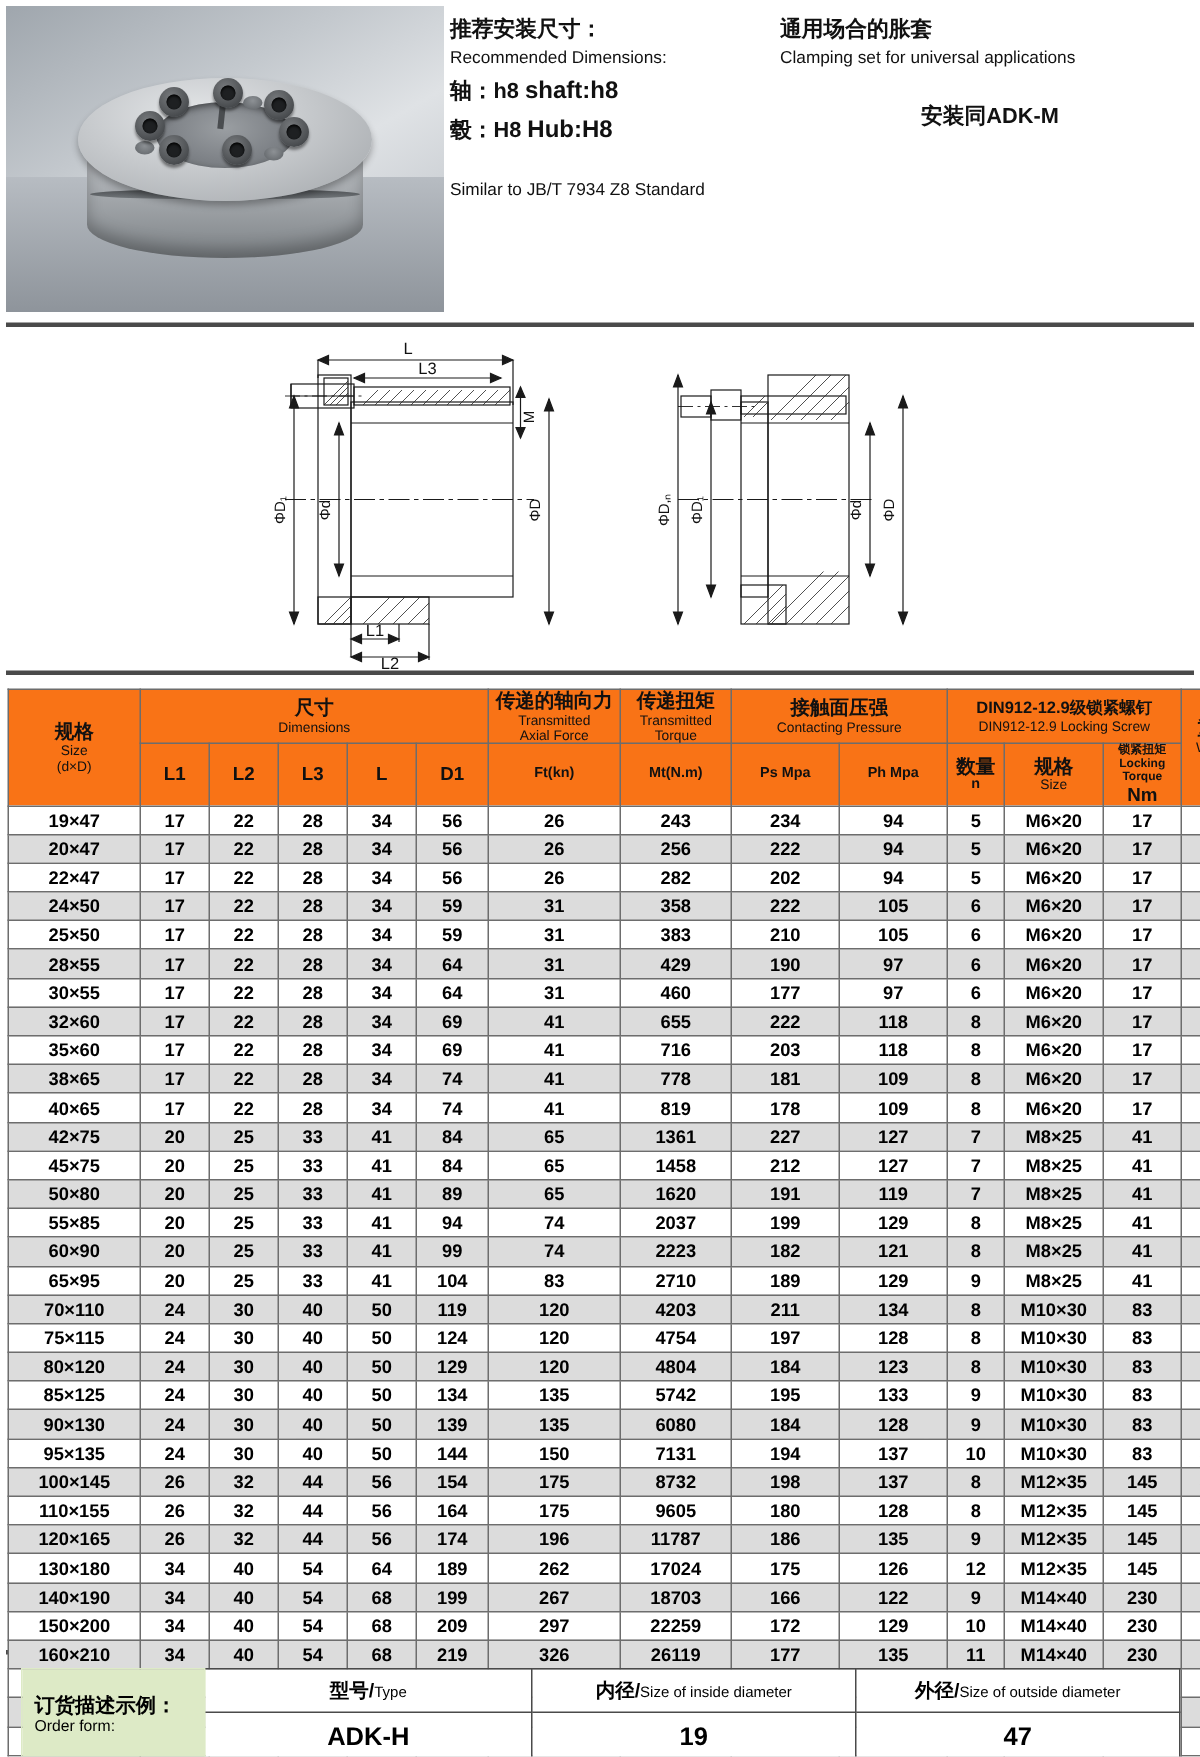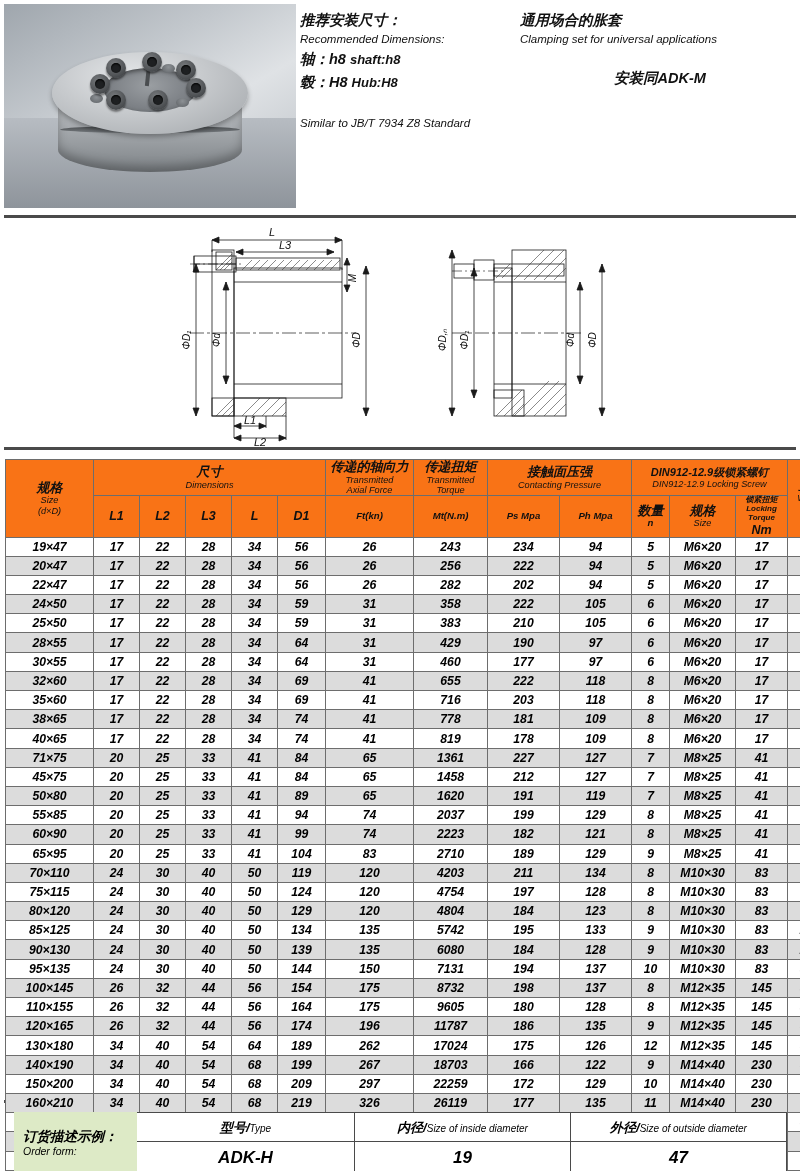--- a/index.html
+++ b/index.html
@@ -4,21 +4,21 @@
 <style>
   html,body{margin:0;padding:0;}
   body{
     width:800px;height:1171px;
     background:#ffffff;
     font-family:"Liberation Sans","DejaVu Sans",sans-serif;
     color:#000;
     position:relative;
     overflow:hidden;
   }
-  .page{position:relative;width:800px;height:1007px;font-style:italic;}
+  .page{position:relative;width:800px;height:1007px;}
 
   
   .wm{
     position:absolute;
     color:#e3e3e3;
     font-weight:bold;
     white-space:nowrap;
     transform:rotate(-28deg);
     transform-origin:left top;
     pointer-events:none;
@@ -84,21 +84,21 @@
 
   .top-text{
     position:absolute;left:300px;top:10px;width:496px;height:200px;
     z-index:4;
   }
   .col-a{position:absolute;left:0;top:0;width:200px;}
   .col-b{position:absolute;left:220px;top:0;width:280px;}
   .cn-line{font-size:14.5px;font-weight:bold;line-height:1.45;color:#111;}
   .en-line{font-size:11.5px;line-height:1.5;color:#111;}
   .mix{font-size:14.5px;font-weight:bold;line-height:1.6;color:#111;}
-  .mix small{font-size:13px;font-weight:bold;text-align:right;}
+  .mix small{font-size:16px;font-weight:bold;text-align:right;}
   .sep-gap{height:20px;}
 
   
   .rule{position:absolute;left:4px;width:792px;background:#4a4a4a;}
 
   
   .drawing{position:absolute;left:4px;top:220px;width:792px;height:226px;background:#fff;}
   .drawing svg{display:block;}
 
   
@@ -622,21 +622,21 @@
             <td>41</td>
             <td>819</td>
             <td>178</td>
             <td>109</td>
             <td>8</td>
             <td>M6×20</td>
             <td>17</td>
             <td>0.55</td>
           </tr>
           <tr>
-            <td>71×75</td>
+            <td>42×75</td>
             <td>20</td>
             <td>25</td>
             <td>33</td>
             <td>41</td>
             <td>84</td>
             <td>65</td>
             <td>1361</td>
             <td>227</td>
             <td>127</td>
             <td>7</td>

